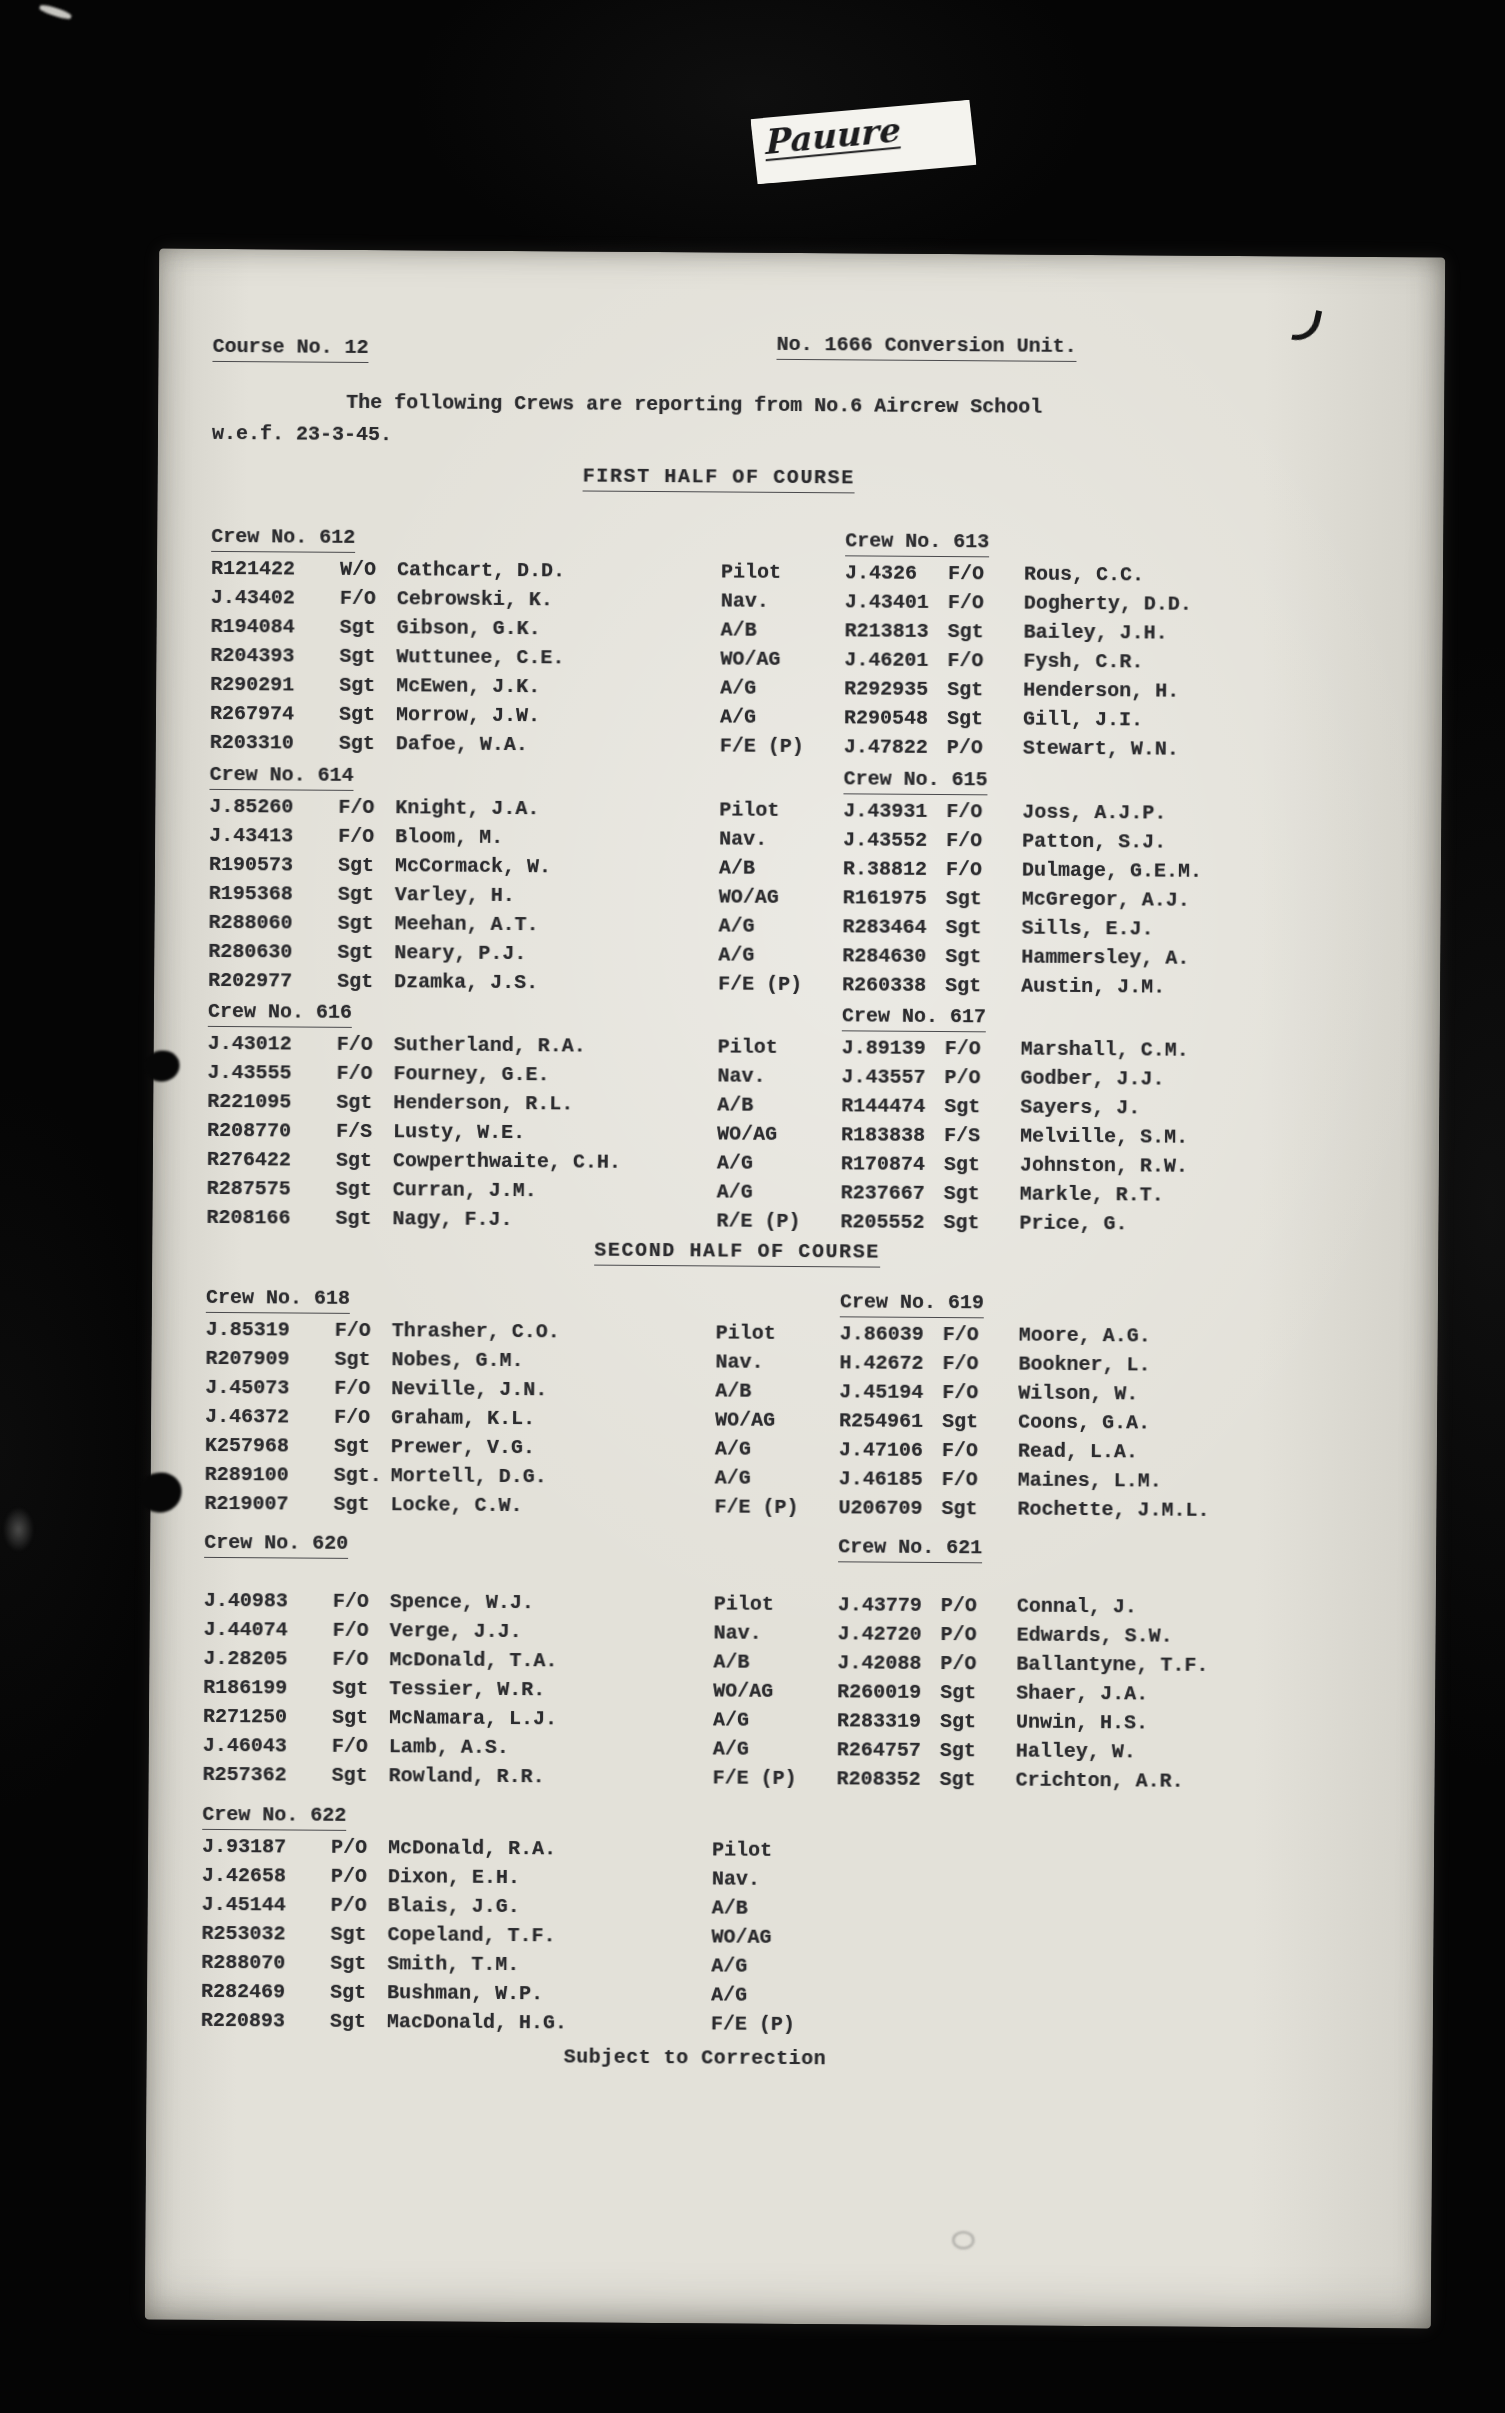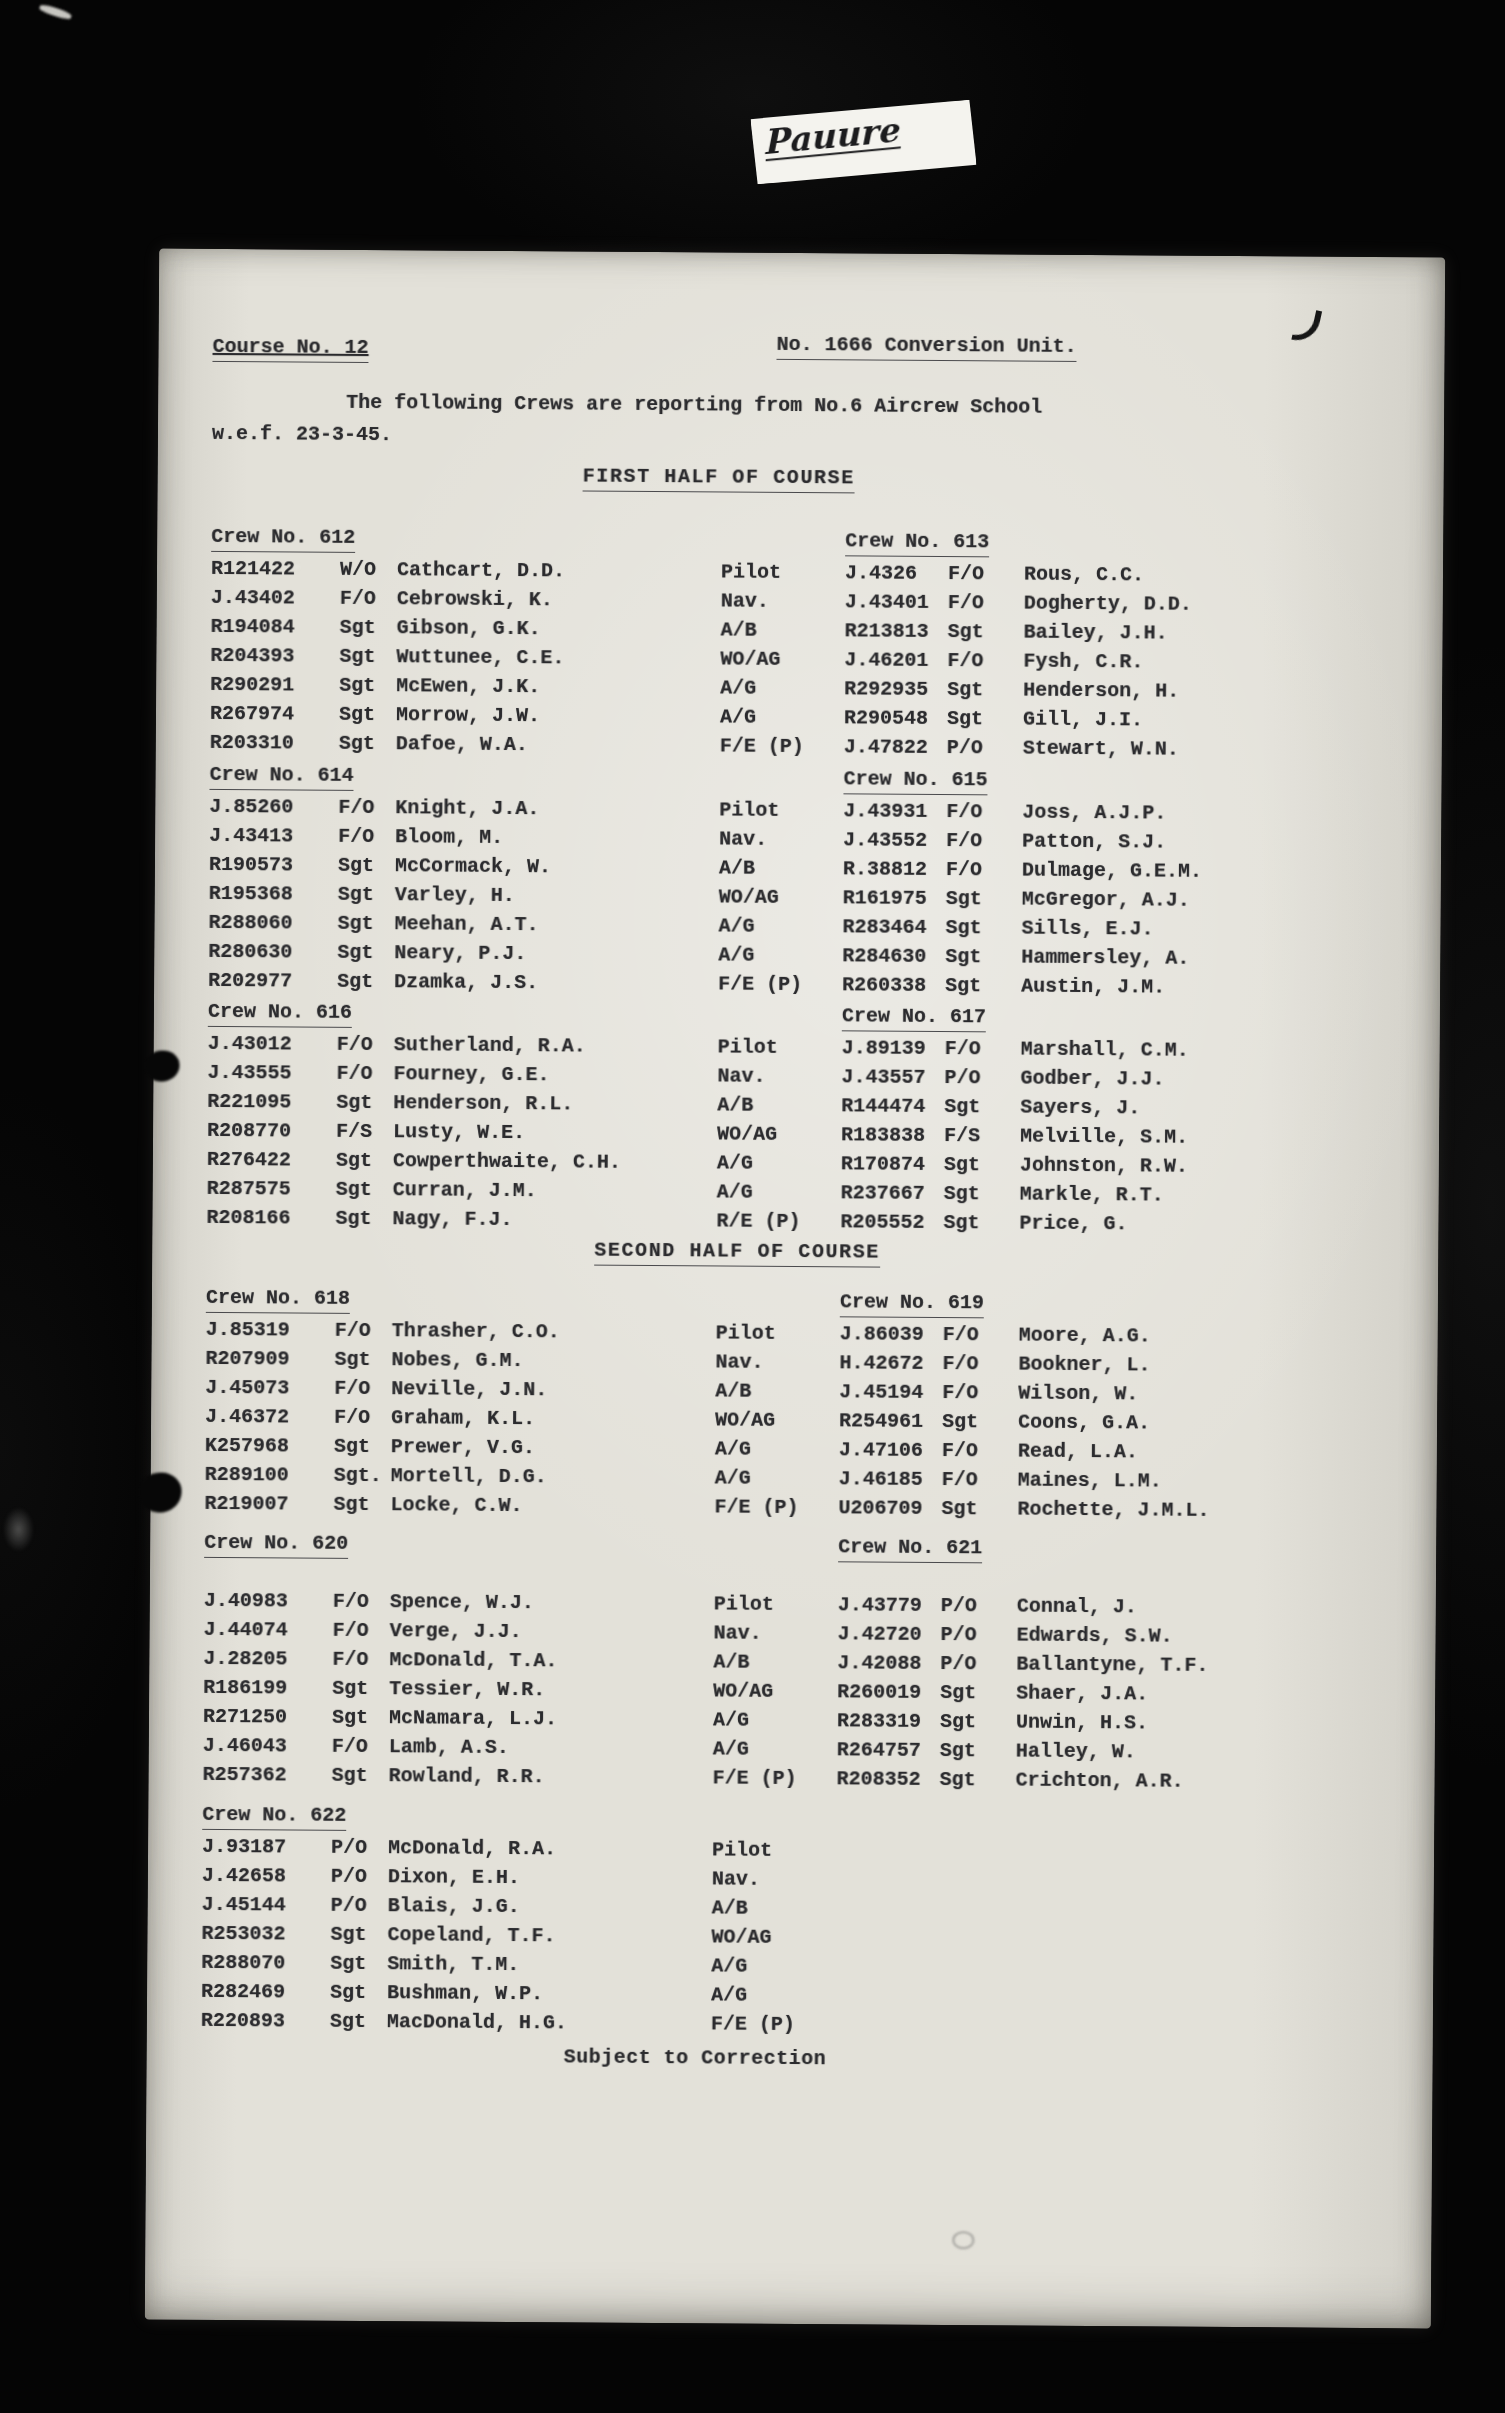--- a/index.html
+++ b/index.html
@@ -19,21 +19,21 @@
     transform:rotate(.4deg);
     border-radius:4.3px;
     box-shadow: inset -15px 0 32px -15px rgba(70,68,60,.55),
                 inset 0 -26px 48px -22.6px rgba(70,68,60,.5),
                 inset 12px 0 32px -16px rgba(70,68,60,.4),
                 inset 0 16px 38px -21.5px rgba(70,68,60,.35),
                 0 0 18.3px rgba(215,210,195,.10);}
   .typed{position:absolute;inset:0;color:#2a2a2d;font-weight:700;font-size:20px;filter:blur(0.3px);
          text-shadow:0.3px 0.3px 0.7px rgba(35,35,38,.45);}
   .typed .u{display:inline-block;line-height:1.15;border-bottom:1.6px solid rgba(46,46,50,.85);padding-bottom:2.7px;}
-  .course{position:absolute;left:54px;top:86px;text-decoration:underline;}
+  .course{position:absolute;left:54px;top:86px;}
   .unit{position:absolute;left:618px;top:80px;}
   .intro1{position:absolute;left:188px;top:141px;white-space:pre;}
   .intro2{position:absolute;left:54px;top:173px;white-space:pre;}
   .heading{position:absolute;letter-spacing:1.6px;border-bottom:1.6px solid rgba(46,46,50,.85);padding-bottom:2.7px;}
   .h-first{left:425px;top:213px;}
   .h-second{left:442px;top:987px;}
   .footer{position:absolute;left:417px;top:1794px;letter-spacing:0.5px;}
   
   #crew-blocks{position:absolute;inset:0;}
   .crew-block{position:absolute;left:54px;width:1200px;}

